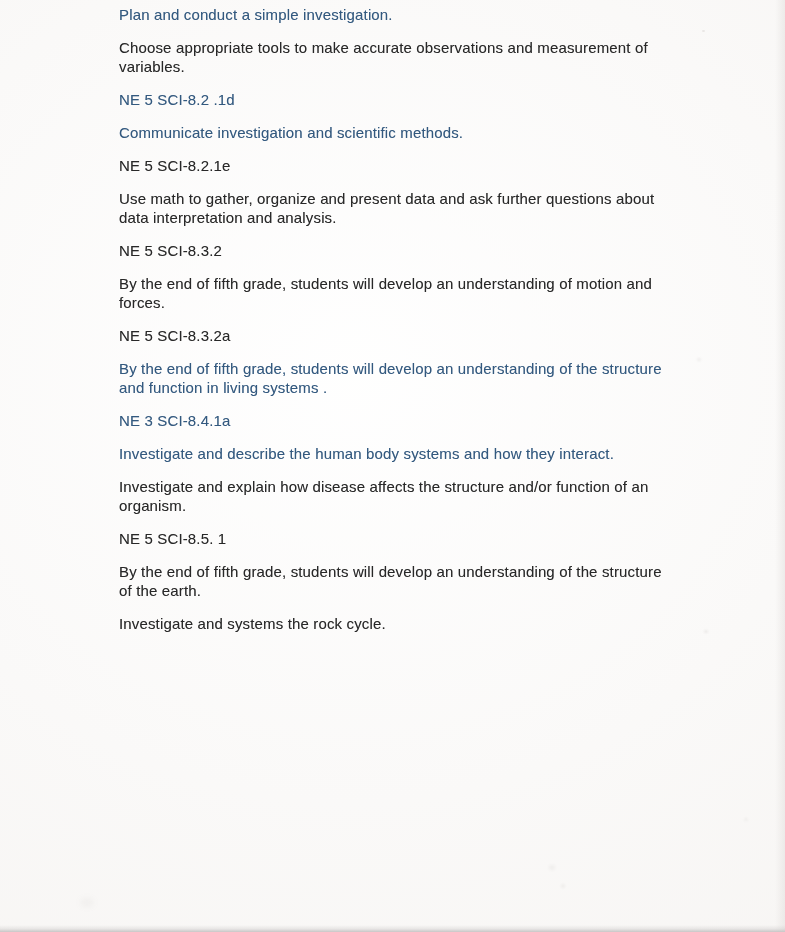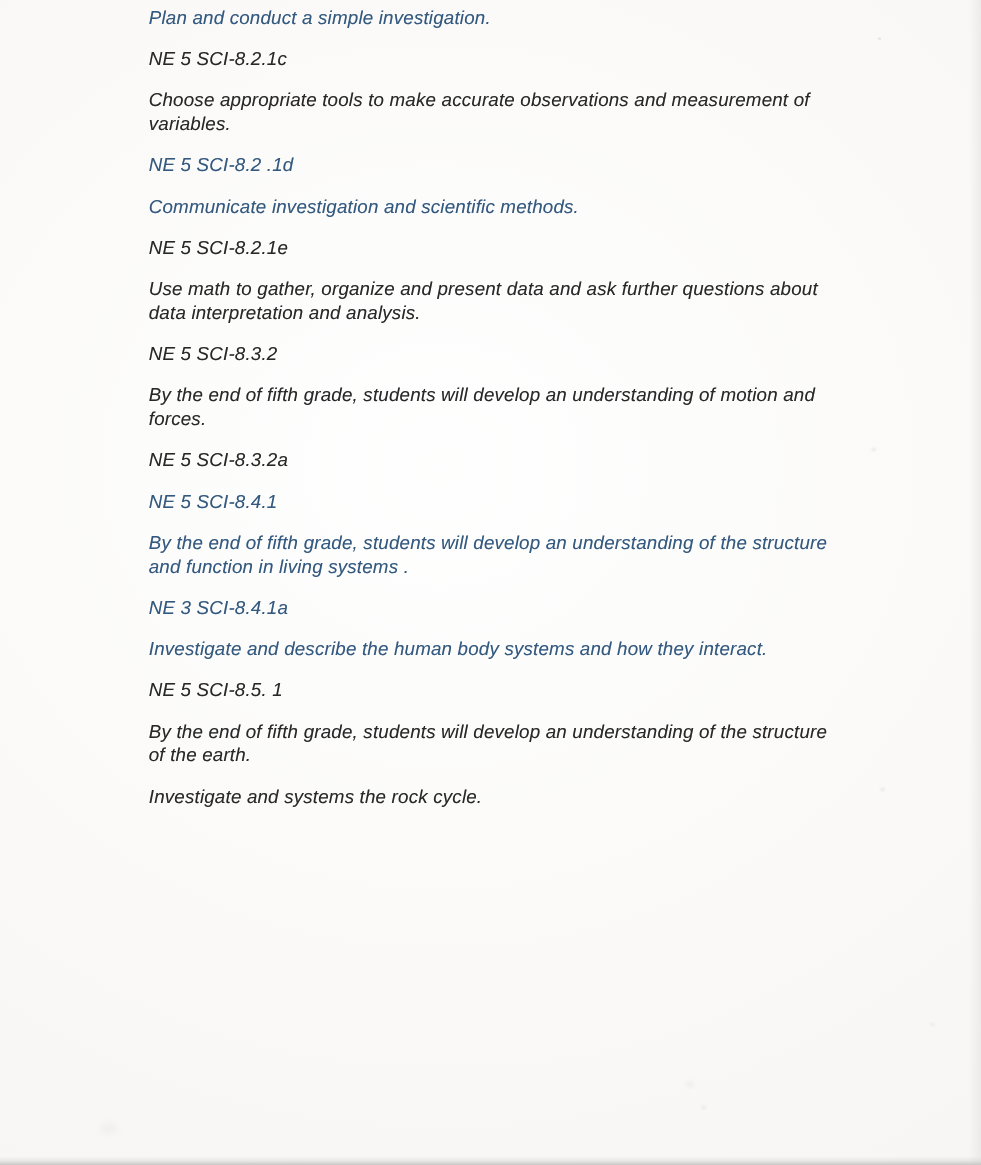--- a/index.html
+++ b/index.html
@@ -1,21 +1,21 @@
 <!DOCTYPE html>
 <html style="--paper: #fcfbfa; --ink: #282828; --ink-blue: #33597f; --edge-shadow: #c9c6c6;"><head>
 <meta charset="utf-8">
 <style>
   :root {
     --paper: #fcfbfa;
     --ink: #282828;
     --ink-blue: #33597f;
     --edge-shadow: #c9c6c6;
   }
-  * { box-sizing: border-box; font-style: italic; }
+  * { box-sizing: border-box; }
   html, body { margin: 0; padding: 0; }
   body {
     width: 785px;
     height: 932px;
     position: relative;
     overflow: hidden;
     background:
       radial-gradient(120% 90% at 45% 40%, rgba(255,255,255,0.9) 0%, rgba(244,242,240,0.55) 78%, rgba(236,233,231,0.65) 100%),
       var(--paper);
     font-family: "Liberation Sans", "DejaVu Sans", sans-serif;
@@ -66,37 +66,37 @@
     background: linear-gradient(to right, rgba(225,222,220,0) 0%, rgba(222,219,217,0.45) 100%);
     pointer-events: none;
   }
 </style>
 </head>
 <body>
 
 <div class="page">
   <section class="standards">
       <p class="block tone-blue">Plan and conduct a simple investigation.</p>
-      <p class="block tone-black">NE 5 SCI-8.2.1c</p>
       <p class="block tone-black">Choose appropriate tools to make accurate observations and measurement of
 variables.</p>
       <p class="block tone-blue">NE 5 SCI-8.2 .1d</p>
       <p class="block tone-blue">Communicate investigation and scientific methods.</p>
       <p class="block tone-black">NE 5 SCI-8.2.1e</p>
       <p class="block tone-black">Use math to gather, organize and present data and ask further questions about
 data interpretation and analysis.</p>
       <p class="block tone-black">NE 5 SCI-8.3.2</p>
       <p class="block tone-black">By the end of fifth grade, students will develop an understanding of motion and
 forces.</p>
       <p class="block tone-black">NE 5 SCI-8.3.2a</p>
-      <p class="block tone-blue">NE 5 SCI-8.4.1</p>
       <p class="block tone-blue">By the end of fifth grade, students will develop an understanding of the structure
 and function in living systems .</p>
       <p class="block tone-blue">NE 3 SCI-8.4.1a</p>
       <p class="block tone-blue">Investigate and describe the human body systems and how they interact.</p>
+      <p class="block tone-black">Investigate and explain how disease affects the structure and/or function of an
+organism.</p>
       <p class="block tone-black">NE 5 SCI-8.5. 1</p>
       <p class="block tone-black">By the end of fifth grade, students will develop an understanding of the structure
 of the earth.</p>
       <p class="block tone-black">Investigate and systems the rock cycle.</p>
     </section>
 
   <div class="speck s1"></div>
   <div class="speck s2"></div>
   <div class="speck s3"></div>
   <div class="speck s4"></div>

